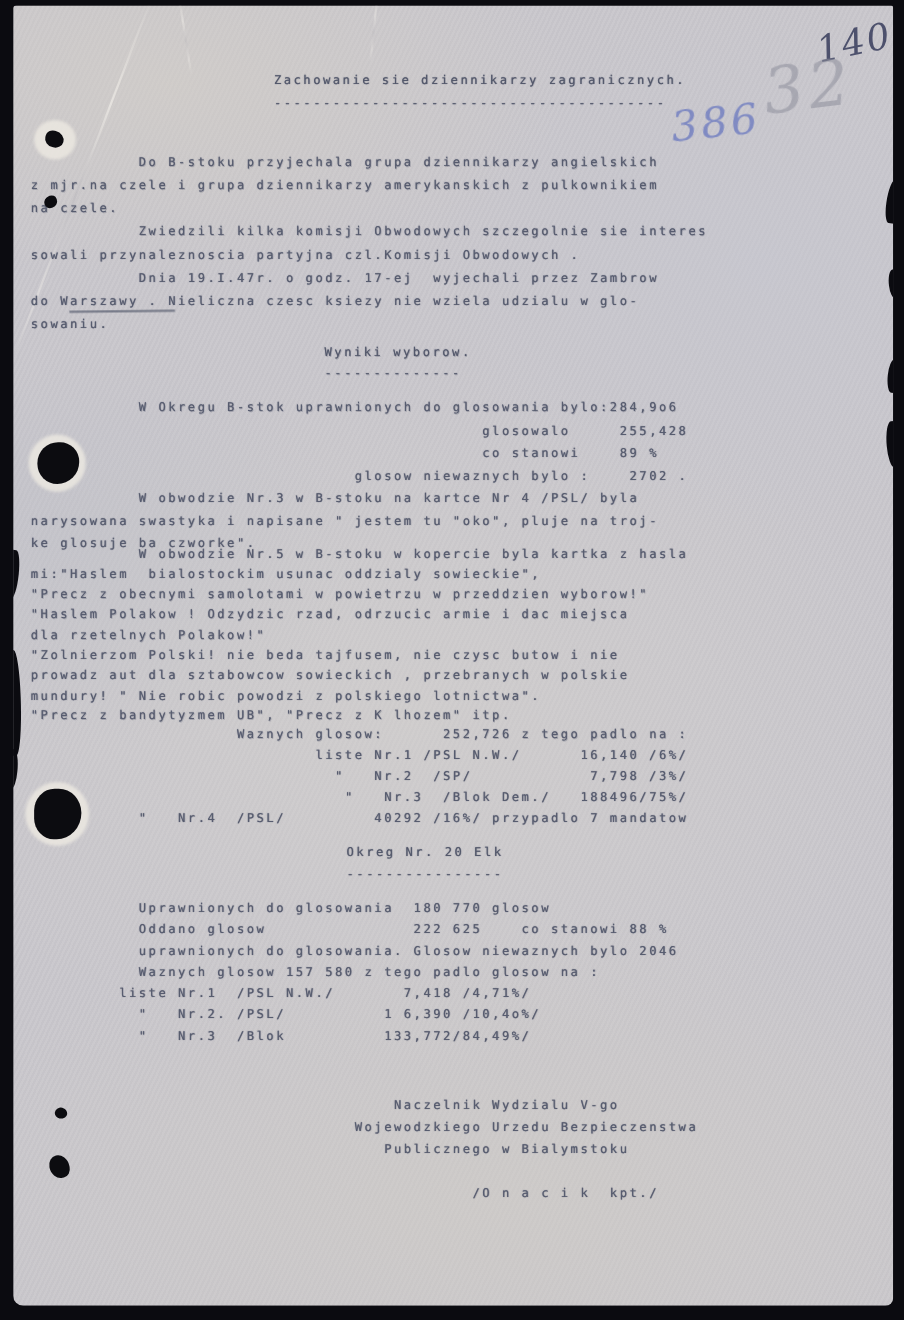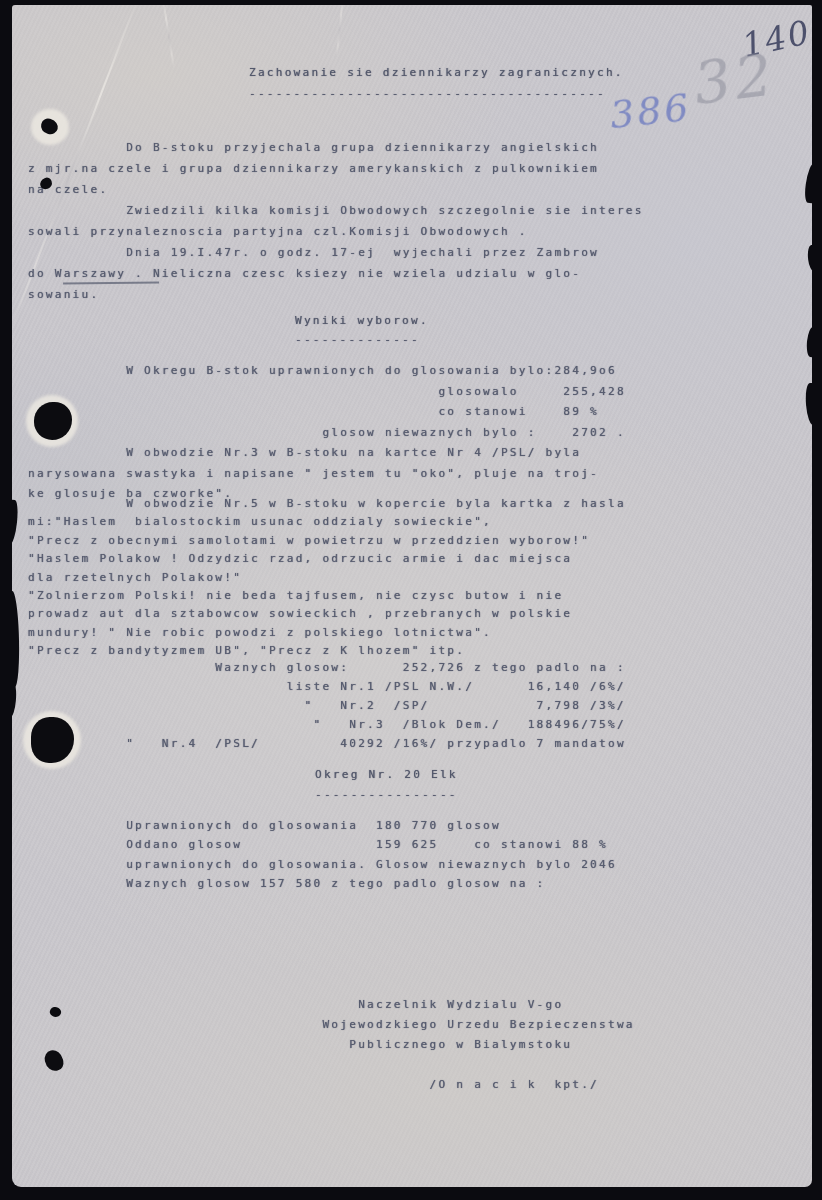--- a/index.html
+++ b/index.html
@@ -89,24 +89,27 @@
     <pre class="tw" style="left:16px;top:653px;line-height:19px;text-align:right;">                 Waznych glosow:      252,726 z tego padlo na :
          liste Nr.1 /PSL N.W./      16,140 /6%/
            "   Nr.2  /SP/            7,798 /3%/
            "   Nr.3  /Blok Dem./   188496/75%/
            "   Nr.4  /PSL/         40292 /16%/ przypadlo 7 mandatow</pre>
 
     <pre class="tw" style="left:283px;top:760px;line-height:20px;color:#53586b;margin-left:20px;">Okreg Nr. 20 Elk
 ----------------</pre>
 
     <pre class="tw" style="left:16px;top:811px;line-height:19.3px;">           Uprawnionych do glosowania  180 770 glosow
-           Oddano glosow               159 625    co stanowi 88 %
+           Oddano glosow               222 625    co stanowi 88 %
            uprawnionych do glosowania. Glosow niewaznych bylo 2046
            Waznych glosow 157 580 z tego padlo glosow na :</pre>
 
+    <pre class="tw" style="left:16px;top:888px;line-height:19.3px;">         liste Nr.1  /PSL N.W./       7,418 /4,71%/
+           "   Nr.2. /PSL/          1 6,390 /10,4o%/
+           "   Nr.3  /Blok          133,772/84,49%/</pre>
 
 
     <pre class="tw" style="left:16px;top:990px;line-height:20px;">                                     Naczelnik Wydzialu V-go
                                  Wojewodzkiego Urzedu Bezpieczenstwa
                                     Publicznego w Bialymstoku
 
                                              /O n a c i k  kpt./</pre>
 
     <div class="hw" style="left:730px;top:14px;font-size:33px;color:#383d5c;opacity:.85;transform:rotate(-12deg);letter-spacing:2px;">140</div>
     <div class="hw" style="left:682px;top:40px;font-size:58px;color:#8e8f9c;opacity:.55;transform:rotate(-7deg);filter:blur(0.6px);letter-spacing:4px;">32</div>

